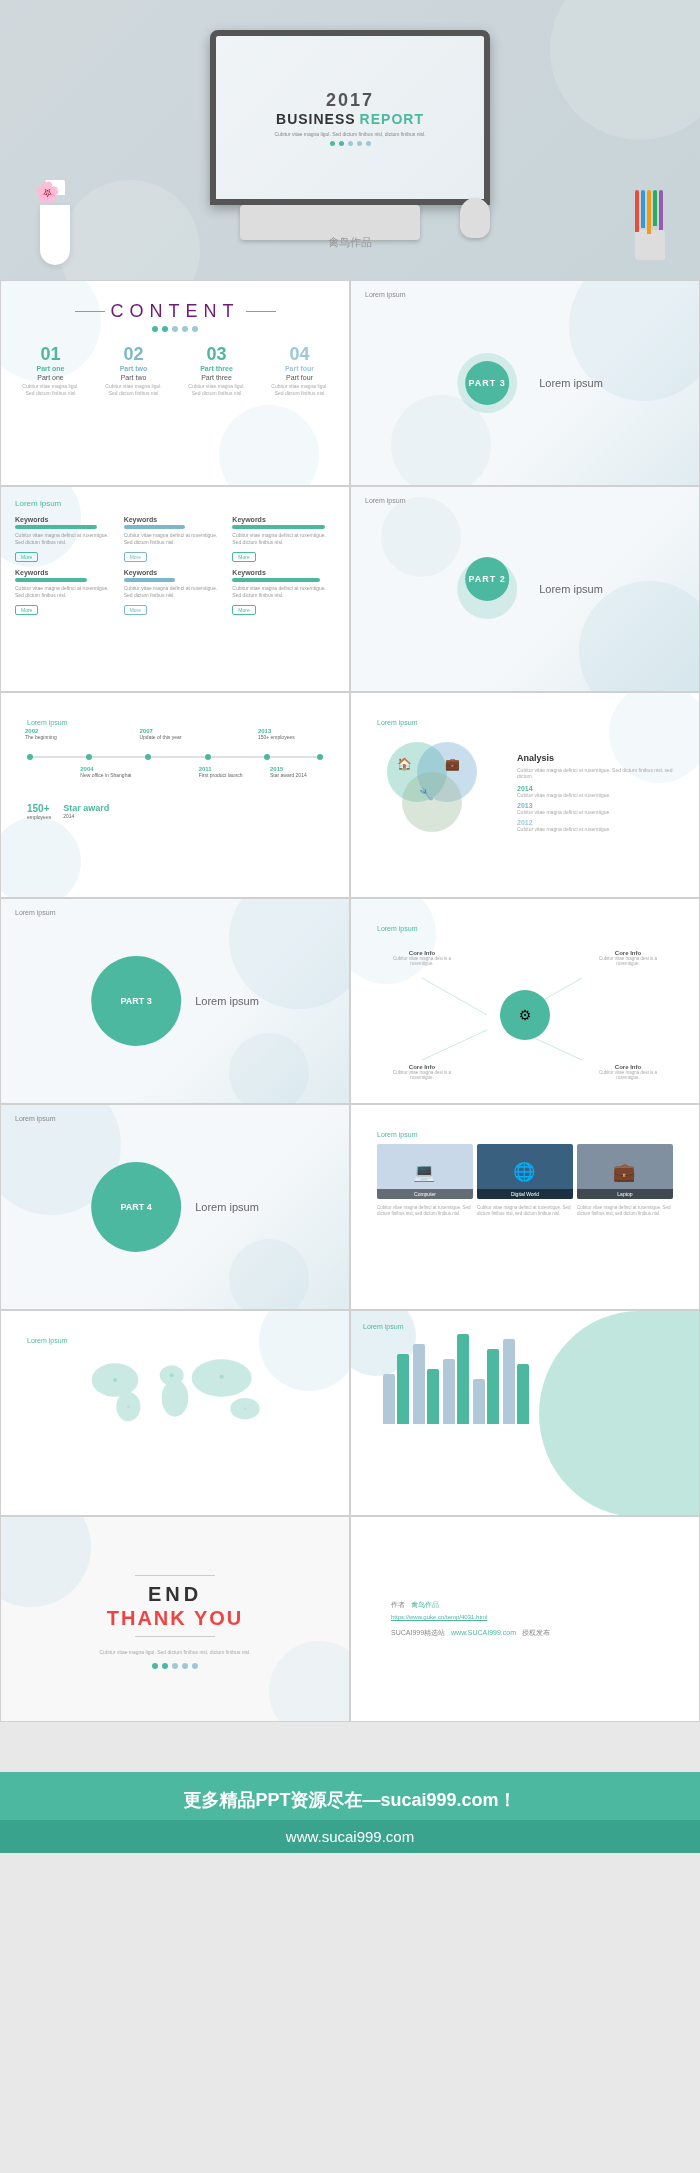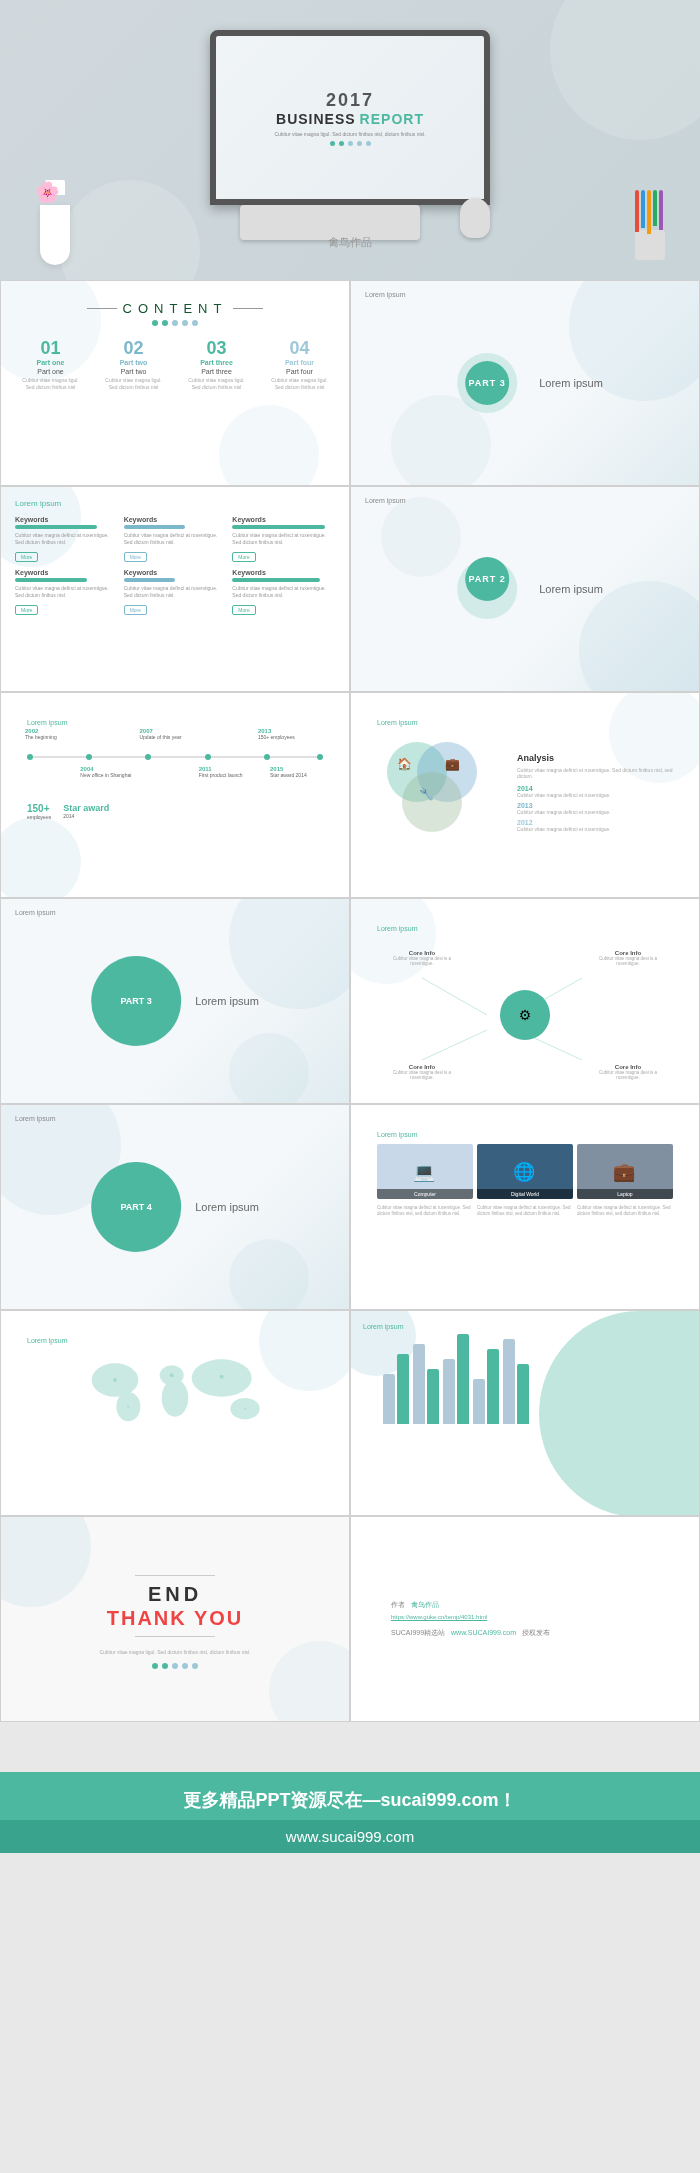--- a/index.html
+++ b/index.html
@@ -225,23 +225,23 @@
       background: #b0d0e0;
       bottom: -20px; right: 30px;
     }
     .slide-content-inner {
       padding: 20px;
       position: relative;
       z-index: 1;
     }
     .content-title {
       text-align: center;
-      font-size: 13px;
+      font-size: 18px;
       letter-spacing: 6px;
-      color: #14532d;
+      color: #701a75;
       margin-bottom: 4px;
       display: flex;
       align-items: center;
       justify-content: center;
       gap: 6px;
     }
     .content-title::before, .content-title::after {
       content: '';
       width: 30px;
       height: 1px;

